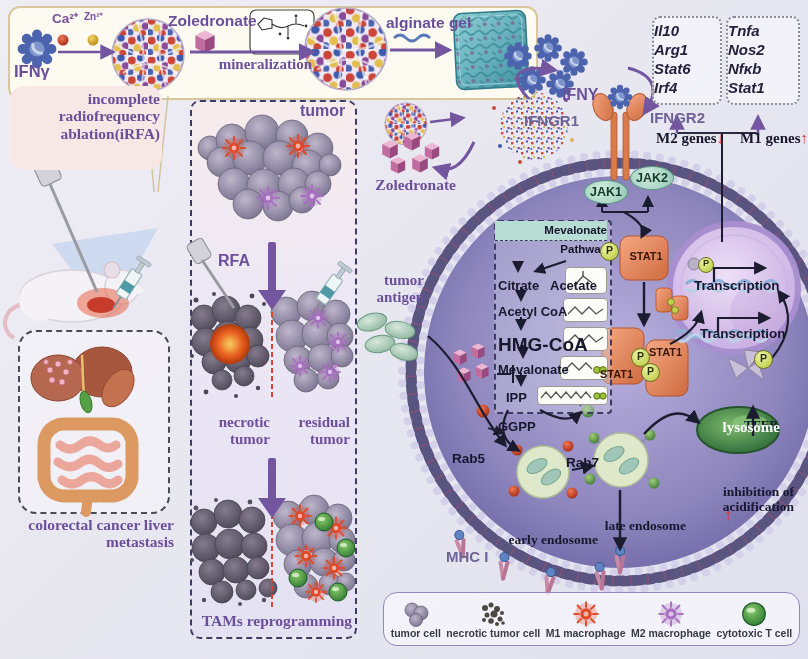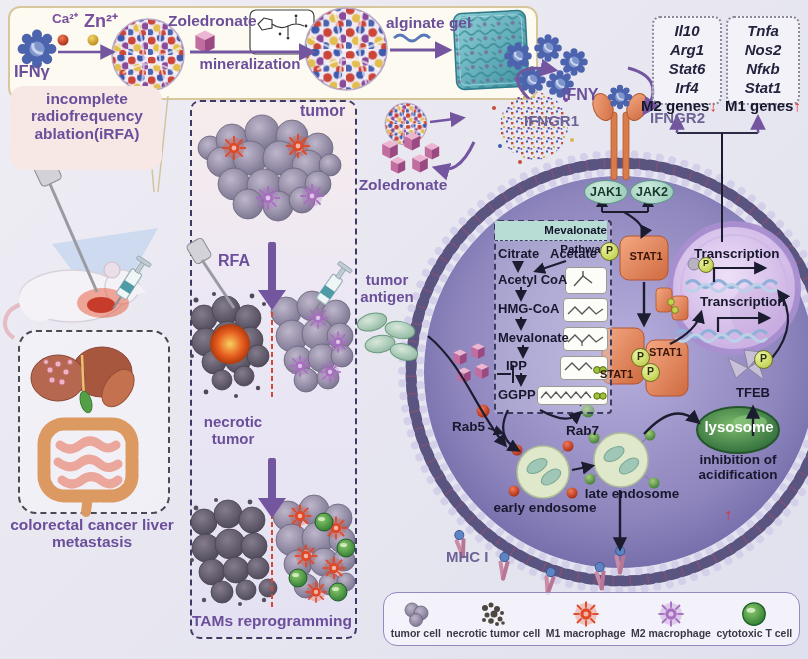--- a/index.html
+++ b/index.html
@@ -2,37 +2,37 @@
 <html><head>
 <meta charset="utf-8">
 <style>
   html,body{margin:0;padding:0;background:#dfe0ea;font-family:"Liberation Sans",sans-serif;}
   #canvas{position:relative;width:808px;height:659px;overflow:hidden;
     background:linear-gradient(135deg,#efedf4 0%,#e9e8f1 40%,#e0e1ee 100%);}
   svg.layer{position:absolute;left:0;top:0;}
   .art{z-index:1;}
   .arrows{z-index:4;pointer-events:none;}
   .lbl{position:absolute;font-weight:bold;z-index:5;line-height:1.12;}
-  .c{text-align:center;}
+  .c{text-align:right;font-family:Liberation Serif, serif;}
   .pu{color:#6b4f9b;}
   .pu2{color:#6e6396;}
-  .dk{color:#17172e;}
+  .dk{color:#17172e;margin-top:32px;}
   .wh{color:#ffffff;}
   .red{color:#e23030;}
   .banner-frame{position:absolute;left:8px;top:6px;width:526px;height:90px;background:#fcfaf1;
     border:2px solid #d9c79c;border-radius:12px;z-index:0;}
   .mid-frame{position:absolute;left:190px;top:100px;width:163px;height:535px;
     border:2px dashed #3f3b66;border-radius:10px;z-index:0;
     background:linear-gradient(180deg,#f7ecec 0%,#ebe7f5 40%,#e4e1f2 100%);}
   .organ-frame{position:absolute;left:18px;top:330px;width:148px;height:180px;
     border:2px dashed #4a4a55;border-radius:18px;background:rgba(250,248,252,0.5);z-index:0;}
   .callout{position:absolute;left:10px;top:86px;width:152px;height:84px;background:#f7e7e5;
     border-radius:14px;z-index:2;}
   .genebox{position:absolute;border:2px dotted #8a8a9a;border-radius:8px;
-    background:rgba(252,252,255,0.55);text-align:center;font-weight:bold;font-style:italic;
+    background:rgba(252,252,255,0.55);text-align:left;font-weight:bold;font-style:italic;
     color:#23233e;font-size:15px;line-height:19px;padding-top:3px;z-index:5;}
   .jak{position:absolute;width:42px;height:22px;background:radial-gradient(circle at 40% 35%,#cfeadf,#93c9b4);
     border:1px solid #5a9a82;border-radius:50%;text-align:center;font-weight:bold;font-size:12.5px;
     line-height:22px;color:#143a2e;z-index:5;margin-top:14px;}
   .pchip{position:absolute;width:17px;height:17px;border-radius:50%;
     background:radial-gradient(circle at 35% 30%,#eef4a8,#b5c636);border:1.5px solid #6a7020;
     text-align:center;font-weight:bold;font-size:10.5px;line-height:14px;color:#2a2e08;z-index:6;}
   .pchip.sm{width:14px;height:14px;font-size:9px;line-height:11px;}
   .pathbox{position:absolute;left:494px;top:220px;width:114px;height:190px;border:2px dashed #3c3c60;
     border-radius:4px;background:rgba(208,208,232,0.35);z-index:3;}
@@ -618,47 +618,48 @@
     <g fill="#7456a0">
       <rect x="268" y="242" width="8" height="50" rx="2"></rect>
       <polygon points="258,290 286,290 272,310"></polygon>
       <rect x="268" y="458" width="8" height="42" rx="2"></rect>
       <polygon points="258,498 286,498 272,518"></polygon>
     </g>
   </svg>
 
   <div class="lbl pu" style="left:14px;top:62px;width:58px;font-size:16.5px">IFNγ</div>
   <div class="lbl" style="left:52px;top:11px;width:36px;font-size:13.5px;color:#7a4f9e">Ca²⁺</div>
-  <div class="lbl" style="left:84px;top:11px;width:36px;font-size:18px;color:#7a4f9e">Zn²⁺</div>
+  <div class="lbl" style="left:84px;top:11px;width:36px;font-size:10px;color:#7a4f9e">Zn²⁺</div>
   <div class="lbl pu" style="left:168px;top:12px;width:100px;font-size:15.5px">Zoledronate</div>
   <div class="lbl pu c" style="left:188px;top:56px;width:124px;font-size:15px">mineralization</div>
   <div class="lbl pu" style="left:386px;top:14px;width:90px;font-size:15.5px">alginate gel</div>
 
   <div class="lbl pu c" style="left:14px;top:90px;width:146px;font-size:15.5px">incomplete radiofrequency ablation(iRFA)</div>
   <div class="lbl pu c" style="left:10px;top:516px;width:164px;font-size:15.5px">colorectal cancer liver metastasis</div>
 
   <div class="lbl pu" style="left:300px;top:102px;width:48px;font-size:16px">tumor</div>
   <div class="lbl pu" style="left:218px;top:252px;width:44px;font-size:16px">RFA</div>
   <div class="lbl pu c" style="left:196px;top:414px;width:74px;font-size:15px">necrotic tumor</div>
+  <div class="lbl pu c" style="left:280px;top:414px;width:70px;font-size:15px">residual tumor</div>
   <div class="lbl pu c" style="left:192px;top:612px;width:160px;font-size:15.5px">TAMs reprogramming</div>
 
   <div class="lbl pu" style="left:562px;top:86px;width:58px;font-size:16px">IFNY</div>
   <div class="lbl pu c" style="left:350px;top:176px;width:106px;font-size:15.5px">Zoledronate</div>
   <div class="lbl pu c" style="left:350px;top:272px;width:74px;font-size:15px">tumor antigen</div>
   <div class="lbl pu2" style="left:524px;top:113px;width:66px;font-size:15px">IFNGR1</div>
   <div class="lbl pu2" style="left:650px;top:110px;width:68px;font-size:15px">IFNGR2</div>
   <div class="jak" style="left:584px;top:166px">JAK1</div>
-  <div class="jak" style="left:630px;top:166px">JAK2</div>
+  <div class="jak" style="left:630px;top:152px">JAK2</div>
 
   <div class="pathbox"></div>
   <div class="pathhead">Mevalonate Pathway</div>
   <div class="lbl dk" style="left:498px;top:247px;font-size:13px">Citrate</div>
   <div class="lbl dk" style="left:550px;top:247px;font-size:13px">Acetate</div>
   <div class="lbl dk" style="left:498px;top:273px;font-size:13px">Acetyl CoA</div>
-  <div class="lbl dk" style="left:498px;top:302px;font-size:13px">HMG-CoA</div>
+  <div class="lbl dk" style="left:498px;top:302px;font-size:19px">HMG-CoA</div>
   <div class="lbl dk" style="left:498px;top:331px;font-size:13px">Mevalonate</div>
   <div class="lbl dk" style="left:506px;top:359px;font-size:13px">IPP</div>
   <div class="lbl dk" style="left:498px;top:388px;font-size:13px">GGPP</div>
 
   <div class="thumb" style="left:565px;top:267px;width:40px;height:25px">
     <svg width="40" height="25">
         <path d="M8 18 L17 8 L26 15" stroke="#555" stroke-width="1.4" fill="none"></path>
         <path d="M17 8 L17 3" stroke="#555" stroke-width="1.4"></path>
       </svg>
   </div>

